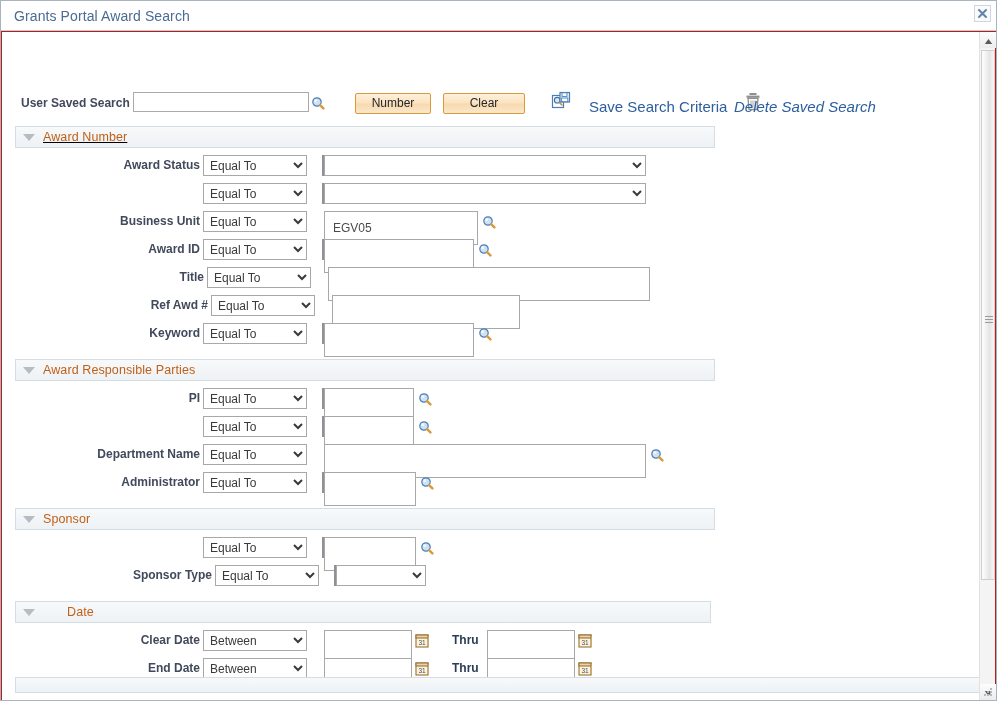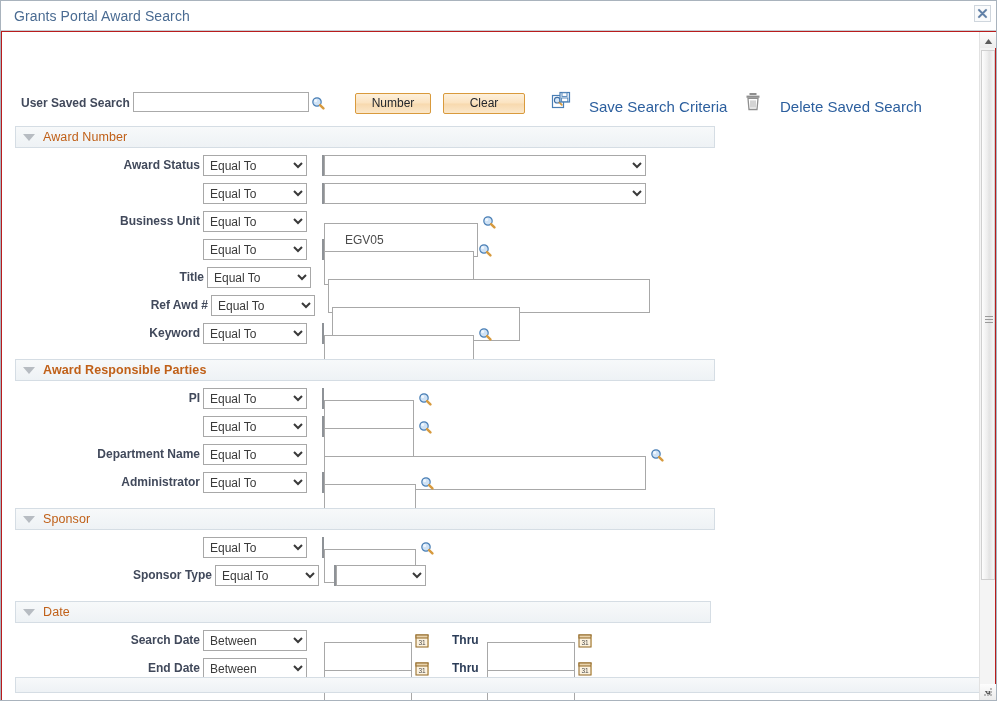--- a/index.html
+++ b/index.html
@@ -79,21 +79,21 @@
   .btn-search { left: 353px; width: 76px; }
   .btn-clear  { left: 441px; width: 82px; }
 
   .tool-link {
     position: absolute;
     font-size: 15px; color: #2c5f9e;
     text-decoration: none; cursor: pointer;
     top: 66px;
   }
   .lnk-save   { left: 587px; }
-  .lnk-delete { left: 778px; }
+  .lnk-delete { left: 732px; font-style: italic; }
 
   .tool-icon { position: absolute; cursor: pointer; }
   .ico-save  { left: 549px; top: 59px; }
   .ico-trash { left: 742px; top: 60px; }
 
   
   .grp-header {
     position: absolute;
     height: 22px;
     background: linear-gradient(to bottom,#f7f9fa 0%, #eef2f5 100%);
@@ -136,22 +136,21 @@
   select.op { left: 201px; width: 104px; }
 
   input.txt {
     position: absolute;
     height: 34px;
     font-family: "Liberation Sans", sans-serif;
     font-size: 12px;
     color: #4b4b4b;
     background: #ffffff;
     border: 1px solid #a8a8a8;
-    padding: 1px 20px;
-    margin-top: 12px;
+    padding: 1px 8px;
   }
 
   
   .pbar {
     position: absolute;
     width: 2px; height: 21px;
     background: #8e9297;
   }
 
   .mag { position: absolute; cursor: pointer; }
@@ -252,21 +251,21 @@
       <svg width="18" height="19" viewBox="0 0 18 19">
         <rect x="5.5" y="1" width="7" height="2" fill="#8f8f8f"></rect>
         <rect x="2.5" y="3.6" width="13" height="2.2" fill="#8f8f8f"></rect>
         <path d="M4 6.4 L14 6.4 L13 17.5 L5 17.5 Z" fill="#ffffff" stroke="#8f8f8f" stroke-width="1.3"></path>
         <path d="M7 8.4 L7 15.6 M9 8.4 L9 15.6 M11 8.4 L11 15.6" stroke="#a8a8a8" stroke-width="1"></path>
       </svg>
     </span>
     <a class="tool-link lnk-delete">Delete Saved Search</a>
 
     <div id="sections-host">
-        <div class="grp-header" style="left: 13px; top: 94px; width: 700px;">
+        <div class="grp-header" style="left: 13px; top: 94px; width: 700px; text-decoration: underline;">
           <span class="grp-arrow"></span>
           <span class="grp-title">Award Number</span>
         </div>
         <div class="row" style="left: 0px; top: 123px; width: 960px;">
           <span class="f-label-wrap">
             <span class="f-label">Award Status</span>
           </span>
           <select class="op"><option selected="">Equal To</option><option>Between</option></select>
           <div class="pbar" style="left:320px;top:0"></div>
           <select class="val" style="left:322px;top:0;width:322px"><option selected="" value=""></option></select>
@@ -282,20 +281,23 @@
           </span>
           <select class="op"><option selected="">Equal To</option><option>Between</option></select>
           <input class="txt" type="text" style="left: 322px; top: 0px; width: 154px;" value="EGV05">
           <span class="mag" style="left:480px;top:4px"><svg width="14" height="14" viewBox="0 0 14 14">
               <circle cx="6" cy="6" r="4.2" fill="#cfe2f5" stroke="#4a7fb5" stroke-width="1.2"></circle>
               <circle cx="4.6" cy="4.6" r="1.6" fill="#f2f8ff" opacity=".9"></circle>
               <path d="M9.1 9.1 L12.4 12.4" stroke="#d79a3e" stroke-width="2.4" stroke-linecap="round"></path>
             </svg></span>
         </div>
         <div class="row" style="left: 0px; top: 207px; width: 960px;">
+          <span class="f-label-wrap">
+            <span class="f-label">Award ID</span>
+          </span>
           <select class="op"><option selected="">Equal To</option><option>Between</option></select>
           <div class="pbar" style="left:320px;top:0"></div>
           <input class="txt" type="text" style="left: 322px; top: 0px; width: 150px;" value="">
           <span class="mag" style="left:476px;top:4px"><svg width="14" height="14" viewBox="0 0 14 14">
               <circle cx="6" cy="6" r="4.2" fill="#cfe2f5" stroke="#4a7fb5" stroke-width="1.2"></circle>
               <circle cx="4.6" cy="4.6" r="1.6" fill="#f2f8ff" opacity=".9"></circle>
               <path d="M9.1 9.1 L12.4 12.4" stroke="#d79a3e" stroke-width="2.4" stroke-linecap="round"></path>
             </svg></span>
         </div>
         <div class="row" style="left: 4px; top: 235px; width: 960px;">
@@ -318,21 +320,21 @@
           </span>
           <select class="op"><option selected="">Equal To</option><option>Between</option></select>
           <div class="pbar" style="left:320px;top:0"></div>
           <input class="txt" type="text" style="left: 322px; top: 0px; width: 150px;" value="">
           <span class="mag" style="left:476px;top:4px"><svg width="14" height="14" viewBox="0 0 14 14">
               <circle cx="6" cy="6" r="4.2" fill="#cfe2f5" stroke="#4a7fb5" stroke-width="1.2"></circle>
               <circle cx="4.6" cy="4.6" r="1.6" fill="#f2f8ff" opacity=".9"></circle>
               <path d="M9.1 9.1 L12.4 12.4" stroke="#d79a3e" stroke-width="2.4" stroke-linecap="round"></path>
             </svg></span>
         </div>
-        <div class="grp-header" style="left: 13px; top: 327px; width: 700px; font-weight: bold;">
+        <div class="grp-header" style="left: 13px; top: 327px; width: 700px;">
           <span class="grp-arrow"></span>
           <span class="grp-title">Award Responsible Parties</span>
         </div>
         <div class="row" style="left: 0px; top: 356px; width: 960px;">
           <span class="f-label-wrap">
             <span class="f-label">PI</span>
           </span>
           <select class="op"><option selected="">Equal To</option><option>Between</option></select>
           <div class="pbar" style="left:320px;top:0"></div>
           <input class="txt" type="text" style="left: 322px; top: 0px; width: 90px;" value="">
@@ -392,27 +394,27 @@
             </svg></span>
         </div>
         <div class="row" style="left: 12px; top: 533px; width: 960px;">
           <span class="f-label-wrap">
             <span class="f-label">Sponsor Type</span>
           </span>
           <select class="op"><option selected="">Equal To</option><option>Between</option></select>
           <div class="pbar" style="left:320px;top:0"></div>
           <select class="val" style="left:322px;top:0;width:90px"><option selected="" value=""></option></select>
         </div>
-        <div class="grp-header" style="left: 13px; top: 569px; width: 696px;">
+        <div class="grp-header" style="left: 13px; top: 569px; width: 696px; gap: 24px;">
           <span class="grp-arrow"></span>
           <span class="grp-title">Date</span>
         </div>
         <div class="row" style="left: 0px; top: 598px; width: 960px;">
           <span class="f-label-wrap">
-            <span class="f-label">Search Date</span>
+            <span class="f-label">Clear Date</span>
           </span>
           <select class="op"><option>Equal To</option><option selected="">Between</option></select>
           <input class="txt" type="text" style="left: 322px; top: 0px; width: 88px;" value="">
           <span class="cal" style="left:413px;top:3px"><svg width="15" height="15" viewBox="0 0 15 15">
               <rect x="1" y="2" width="12" height="12" fill="#fdf3e0" stroke="#9a7232" stroke-width="1.1"></rect>
               <rect x="1" y="2" width="12" height="3" fill="#e8d3ad" stroke="#9a7232" stroke-width="1.1"></rect>
               <text x="7" y="12" font-family="Liberation Sans, sans-serif" font-size="6.5" fill="#4a4a4a" text-anchor="middle">31</text>
               <path d="M13 3 L14 4 L14 14 L13 14 Z" fill="#c7ab78"></path>
             </svg></span>
           <span class="thru-lbl" style="left:450px">Thru</span>

